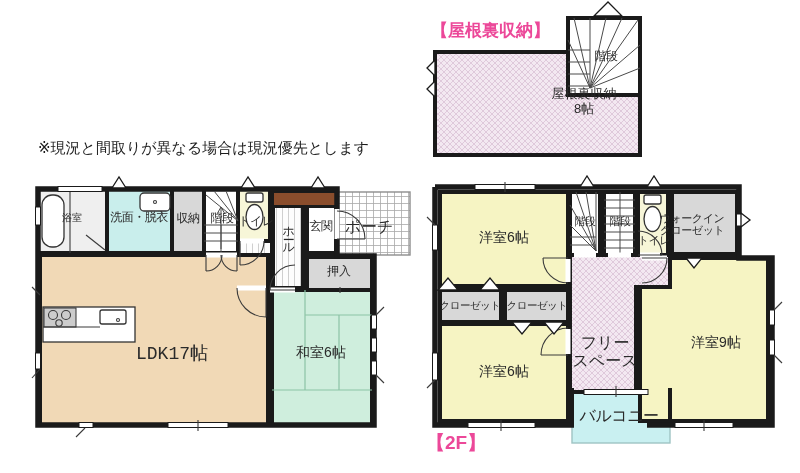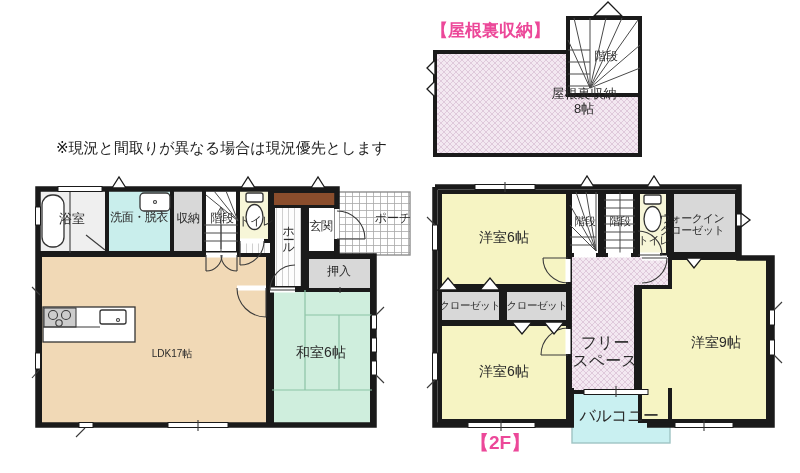--- a/index.html
+++ b/index.html
@@ -31,21 +31,21 @@
   .win{fill:#fff;stroke:var(--wall);stroke-width:1;}
   .tri{fill:#fff;stroke:var(--wall);stroke-width:1.3;}
   .tatami-l{stroke:var(--tatami-line);stroke-width:1.2;}
   .porch{stroke:#8d8d8d;stroke-width:1.4;}
 </style>
 </head>
 <body>
 
 <div id="canvas">
 
-  <div class="note" style="left:56px;top:139px;">※現況と間取りが異なる場合は現況優先とします</div>
+  <div class="note" style="left:38px;top:139px;">※現況と間取りが異なる場合は現況優先とします</div>
 
   <div class="title" style="left:431px;top:19px;font-size:17px;">【屋根裏収納】</div>
 
   <div class="plan" style="left:426px;top:0;width:222px;height:164px;">
     <svg width="222" height="164">
       <defs>
         <pattern id="hatch1" width="6" height="6" patternUnits="userSpaceOnUse">
           <rect width="6" height="6" style="fill:var(--hatch-bg)"></rect>
           <path d="M0,0 L6,6 M6,0 L0,6" style="stroke:var(--hatch-line);stroke-width:0.8" fill="none"></path>
         </pattern>
@@ -162,30 +162,30 @@
         <line x1="346" y1="140" x2="354" y2="132" class="thin"></line>
         <line x1="346" y1="200" x2="354" y2="208" class="thin"></line>
         <line x1="310" y1="112" x2="310" y2="118" class="thin"></line>
       </g>
 
       <polygon points="82,13 89,2 96,13" class="tri"></polygon>
       <polygon points="211,13 218,2 225,13" class="tri"></polygon>
       <polygon points="281,13 288,2 295,13" class="tri"></polygon>
     </svg>
 
-    <div class="lbl" style="left:42px;top:44px;font-size:13px;">浴室</div>
+    <div class="lbl" style="left:42px;top:44px;font-size:10px;font-family:Liberation Mono, monospace;">浴室</div>
     <div class="lbl sq" style="left:109px;top:43px;font-size:12px;">洗面・脱衣</div>
     <div class="lbl sq" style="left:158px;top:44px;font-size:12px;text-align:center;">収納</div>
     <div class="lbl sq" style="left:192px;top:44px;font-size:12px;">階段</div>
     <div class="lbl sq" style="left:226px;top:47px;font-size:12px;">トイレ</div>
     <div class="lbl vert" style="left:258px;top:58px;font-size:12px;">ホール</div>
     <div class="lbl sq" style="left:291px;top:52px;font-size:12px;">玄関</div>
-    <div class="lbl" style="left:339px;top:44px;font-size:12px;margin-left:24px;">ポーチ</div>
+    <div class="lbl" style="left:339px;top:52px;font-size:16px;">ポーチ</div>
     <div class="lbl" style="left:309px;top:97px;font-size:12px;">押入</div>
-    <div class="lbl" style="left:142px;top:179px;font-size:10px;">LDK17帖</div>
+    <div class="lbl" style="left:142px;top:179px;font-size:18px;font-family:Liberation Mono, monospace;">LDK17帖</div>
     <div class="lbl" style="left:291px;top:178px;font-size:14px;">和室6帖</div>
   </div>
 
   <div class="plan" style="left:424px;top:175px;width:380px;height:296px;">
     <svg width="380" height="296">
       <defs>
         <pattern id="hatch2" width="6" height="6" patternUnits="userSpaceOnUse">
           <rect width="6" height="6" style="fill:var(--hatch-bg)"></rect>
           <path d="M0,0 L6,6 M6,0 L0,6" style="stroke:var(--hatch-line);stroke-width:0.8" fill="none"></path>
         </pattern>
@@ -277,15 +277,15 @@
       <span style="display:block">ウォークイン</span>
       <span style="display:block">クローゼット</span>
     </div>
     <div class="lbl" style="left:181px;top:177px;font-size:16px;">
       <span style="display:block">フリー</span>
       <span style="display:block">スペース</span>
     </div>
     <div class="lbl" style="left:292px;top:168px;font-size:14px;">洋室9帖</div>
     <div class="lbl sq" style="left:195px;top:241px;font-size:16px;">バルコニー</div>
   </div>
-  <div class="title" style="left:426px;top:430px;font-size:19px;margin-left:44px;">【2F】</div>
+  <div class="title" style="left:426px;top:430px;font-size:19px;">【2F】</div>
 
 </div>
 
 </body></html>

